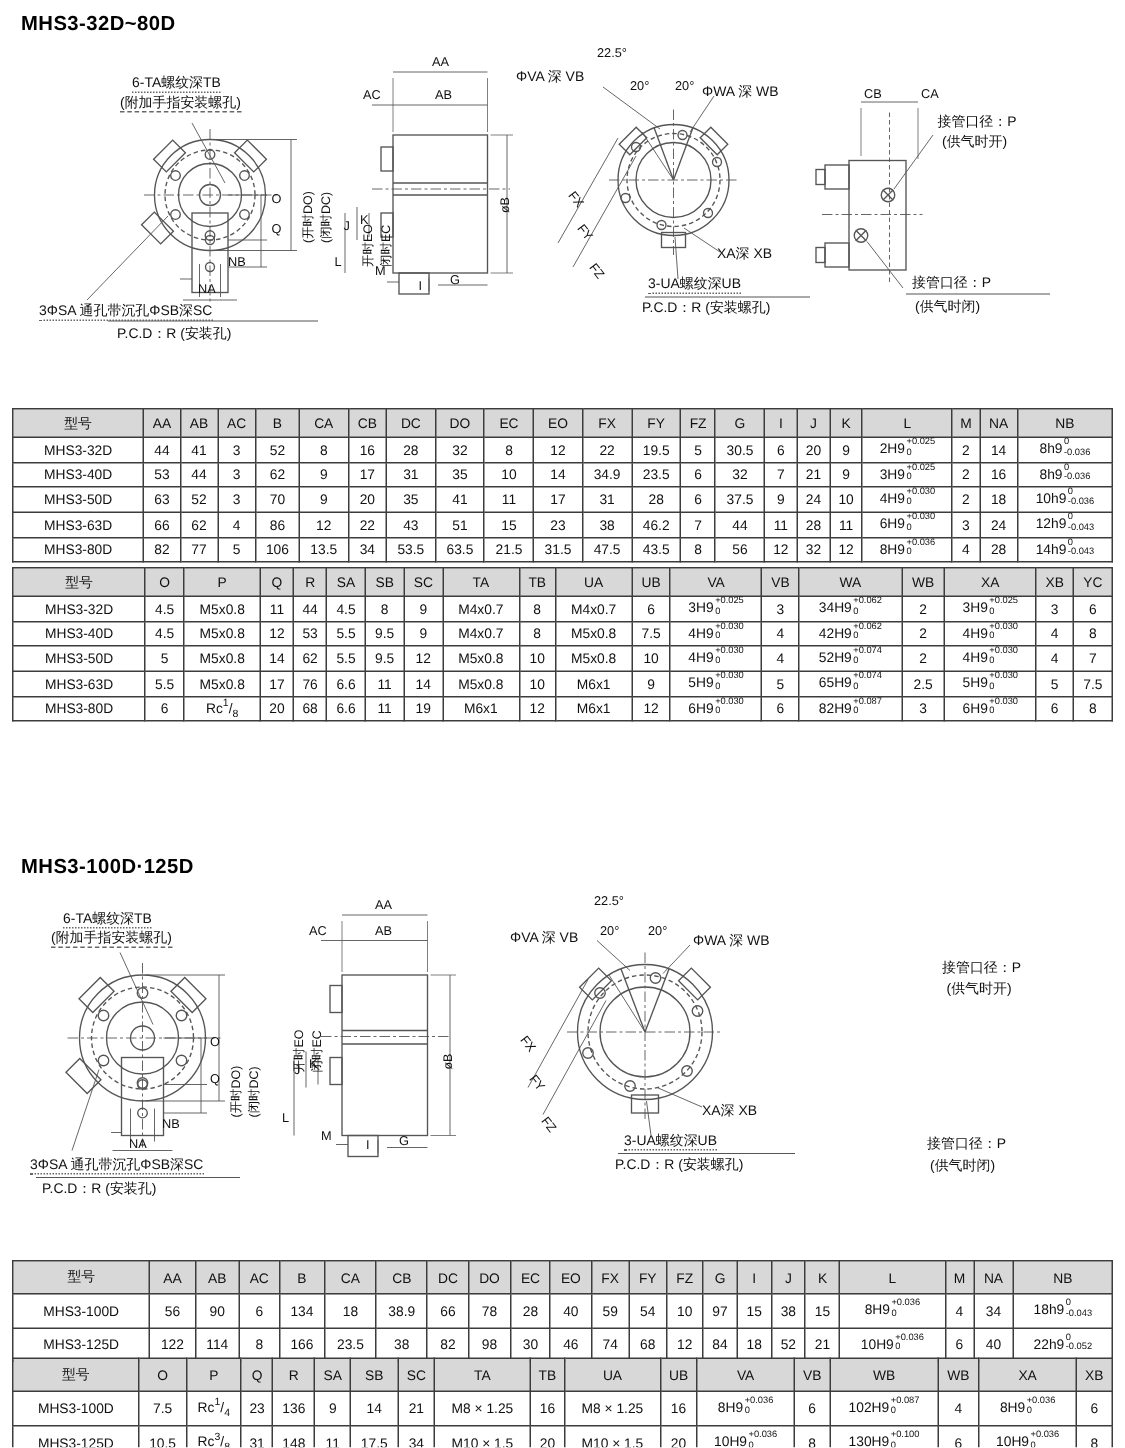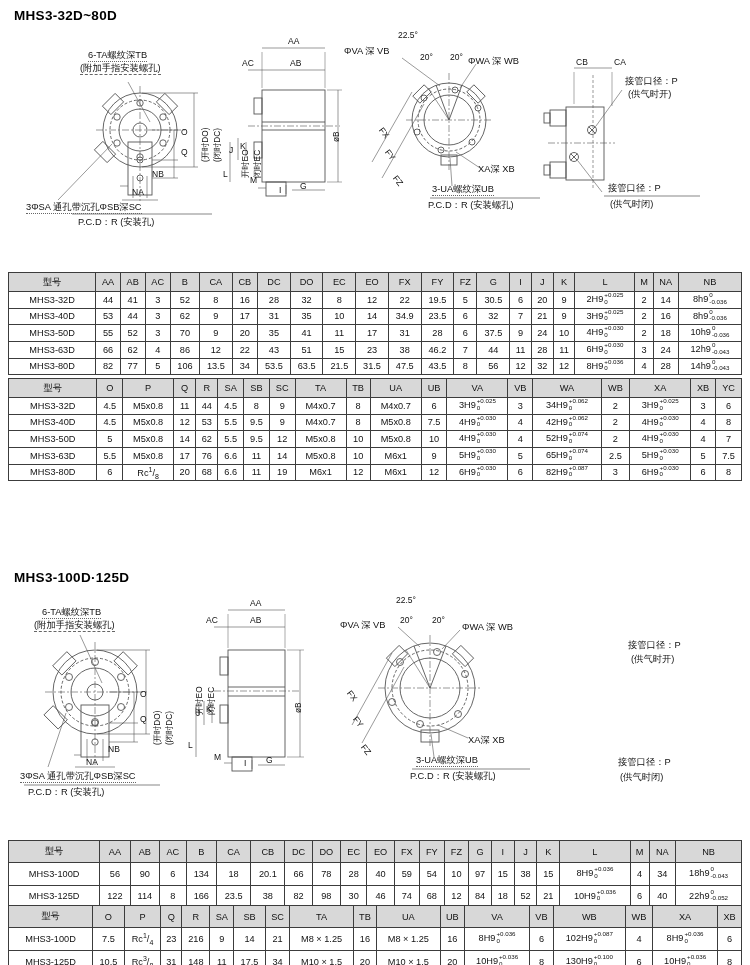--- a/index.html
+++ b/index.html
@@ -267,21 +267,21 @@
               </span></td>
             <td>2</td>
             <td>16</td>
             <td><span>8h9</span><span class="tol">
                 <span>0</span>
                 <span>-0.036</span>
               </span></td>
           </tr>
           <tr>
             <td>MHS3-50D</td>
-            <td>55</td>
+            <td>63</td>
             <td>52</td>
             <td>3</td>
             <td>70</td>
             <td>9</td>
             <td>20</td>
             <td>35</td>
             <td>41</td>
             <td>11</td>
             <td>17</td>
             <td>31</td>
@@ -703,21 +703,21 @@
           </tr>
         </thead>
         <tbody>
           <tr>
             <td>MHS3-100D</td>
             <td>56</td>
             <td>90</td>
             <td>6</td>
             <td>134</td>
             <td>18</td>
-            <td>20.1</td>
+            <td>38.9</td>
             <td>66</td>
             <td>78</td>
             <td>28</td>
             <td>40</td>
             <td>59</td>
             <td>54</td>
             <td>10</td>
             <td>97</td>
             <td>15</td>
             <td>38</td>
@@ -789,21 +789,21 @@
             <th>XA</th>
             <th>XB</th>
           </tr>
         </thead>
         <tbody>
           <tr>
             <td>MHS3-100D</td>
             <td>7.5</td>
             <td><span>Rc</span><span class="fr"><sup>1</sup>/<sub>4</sub></span></td>
             <td>23</td>
-            <td>216</td>
+            <td>136</td>
             <td>9</td>
             <td>14</td>
             <td>21</td>
             <td>M8 × 1.25</td>
             <td>16</td>
             <td>M8 × 1.25</td>
             <td>16</td>
             <td><span>8H9</span><span class="tol">
                 <span>+0.036</span>
                 <span>0</span>

